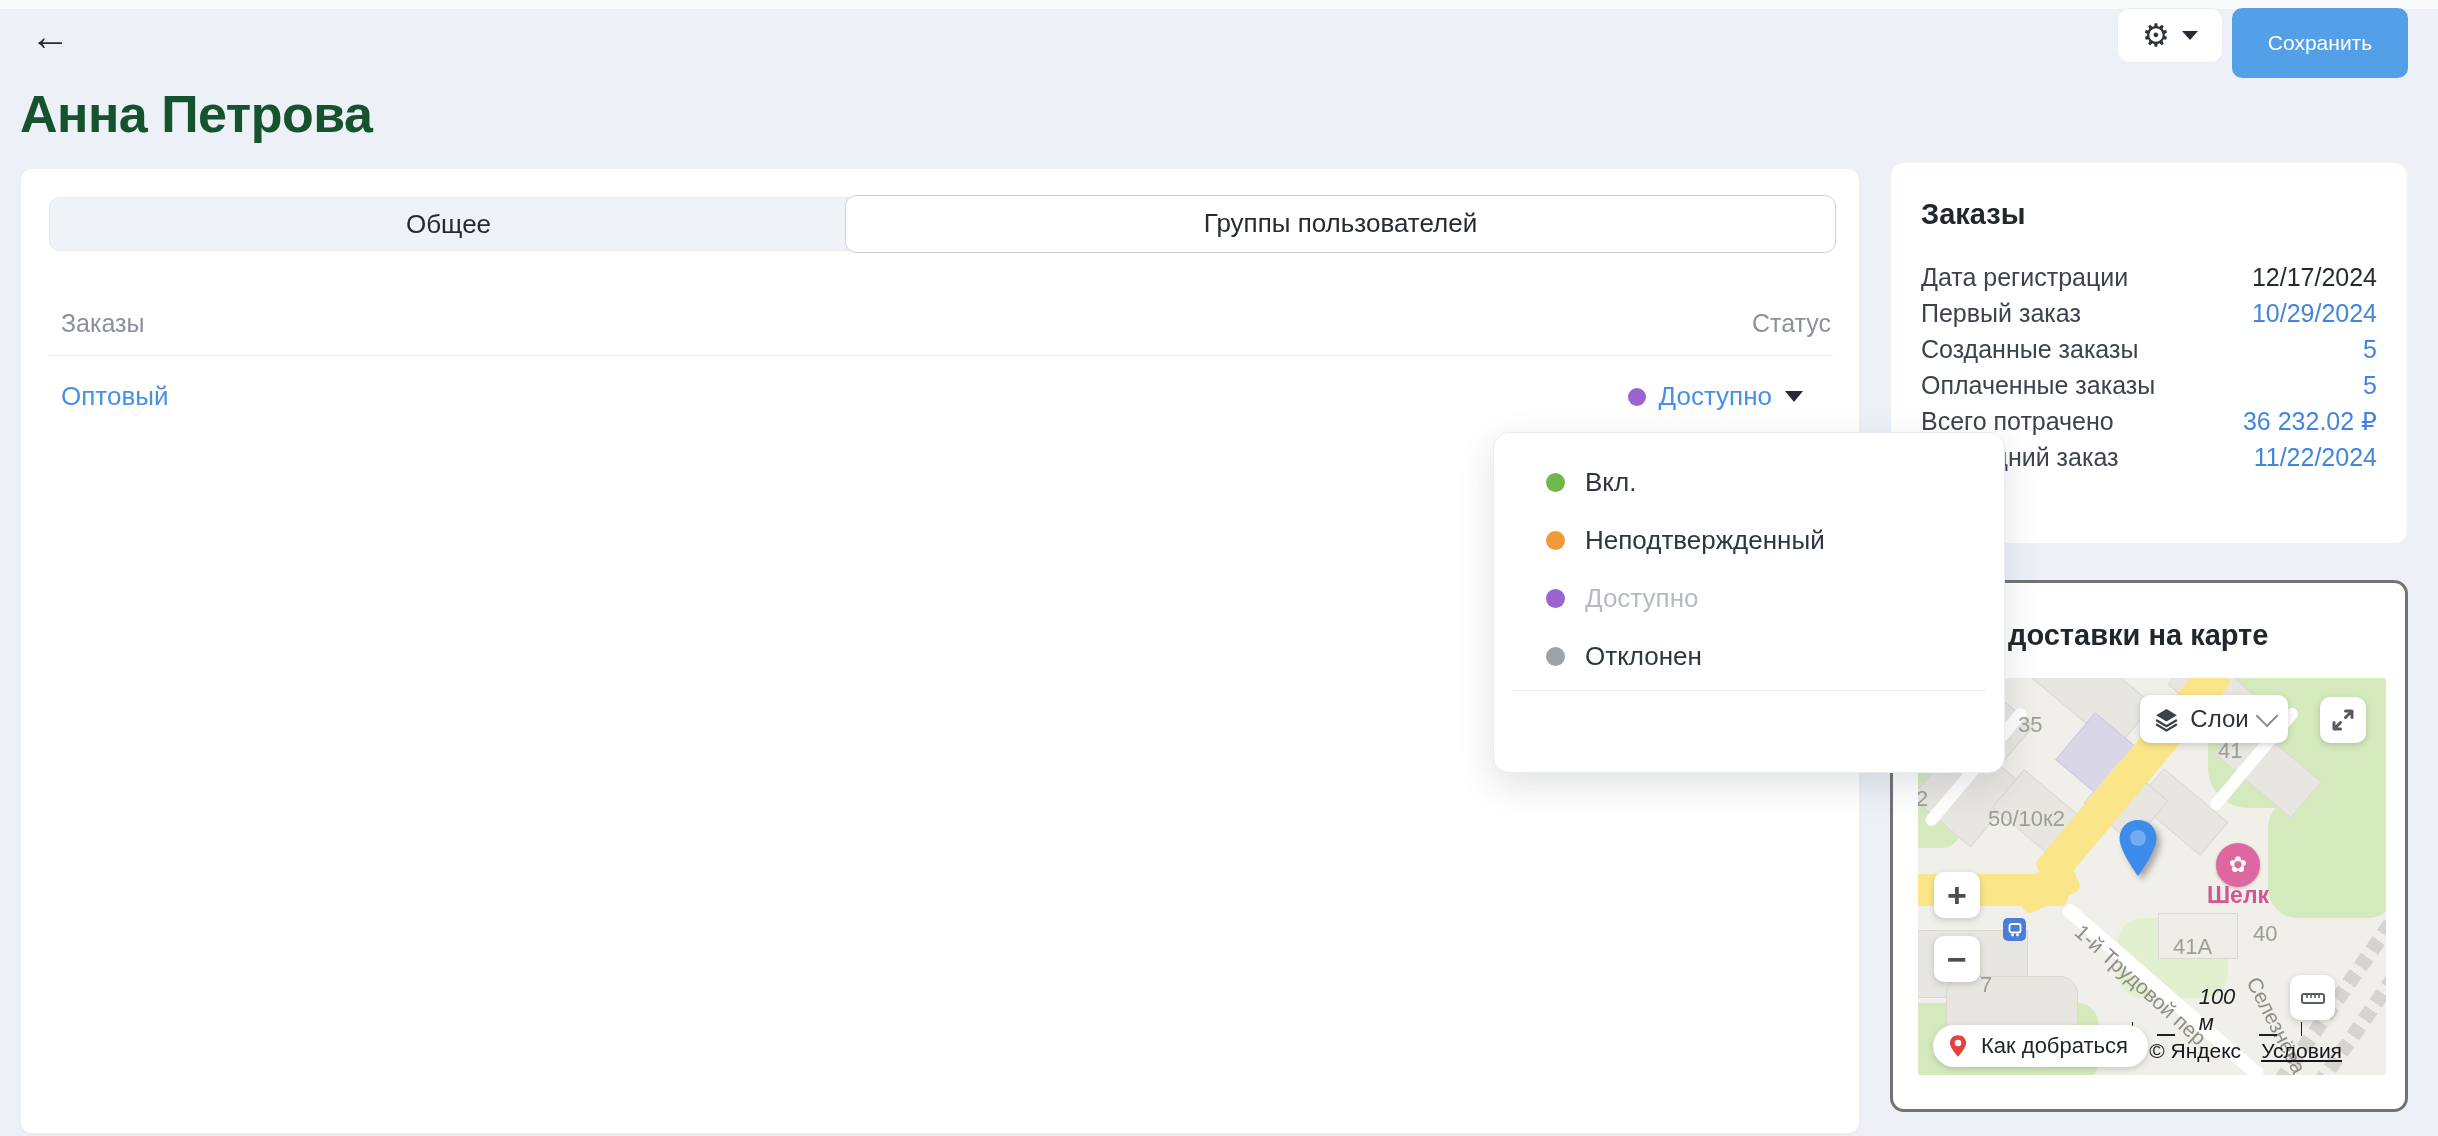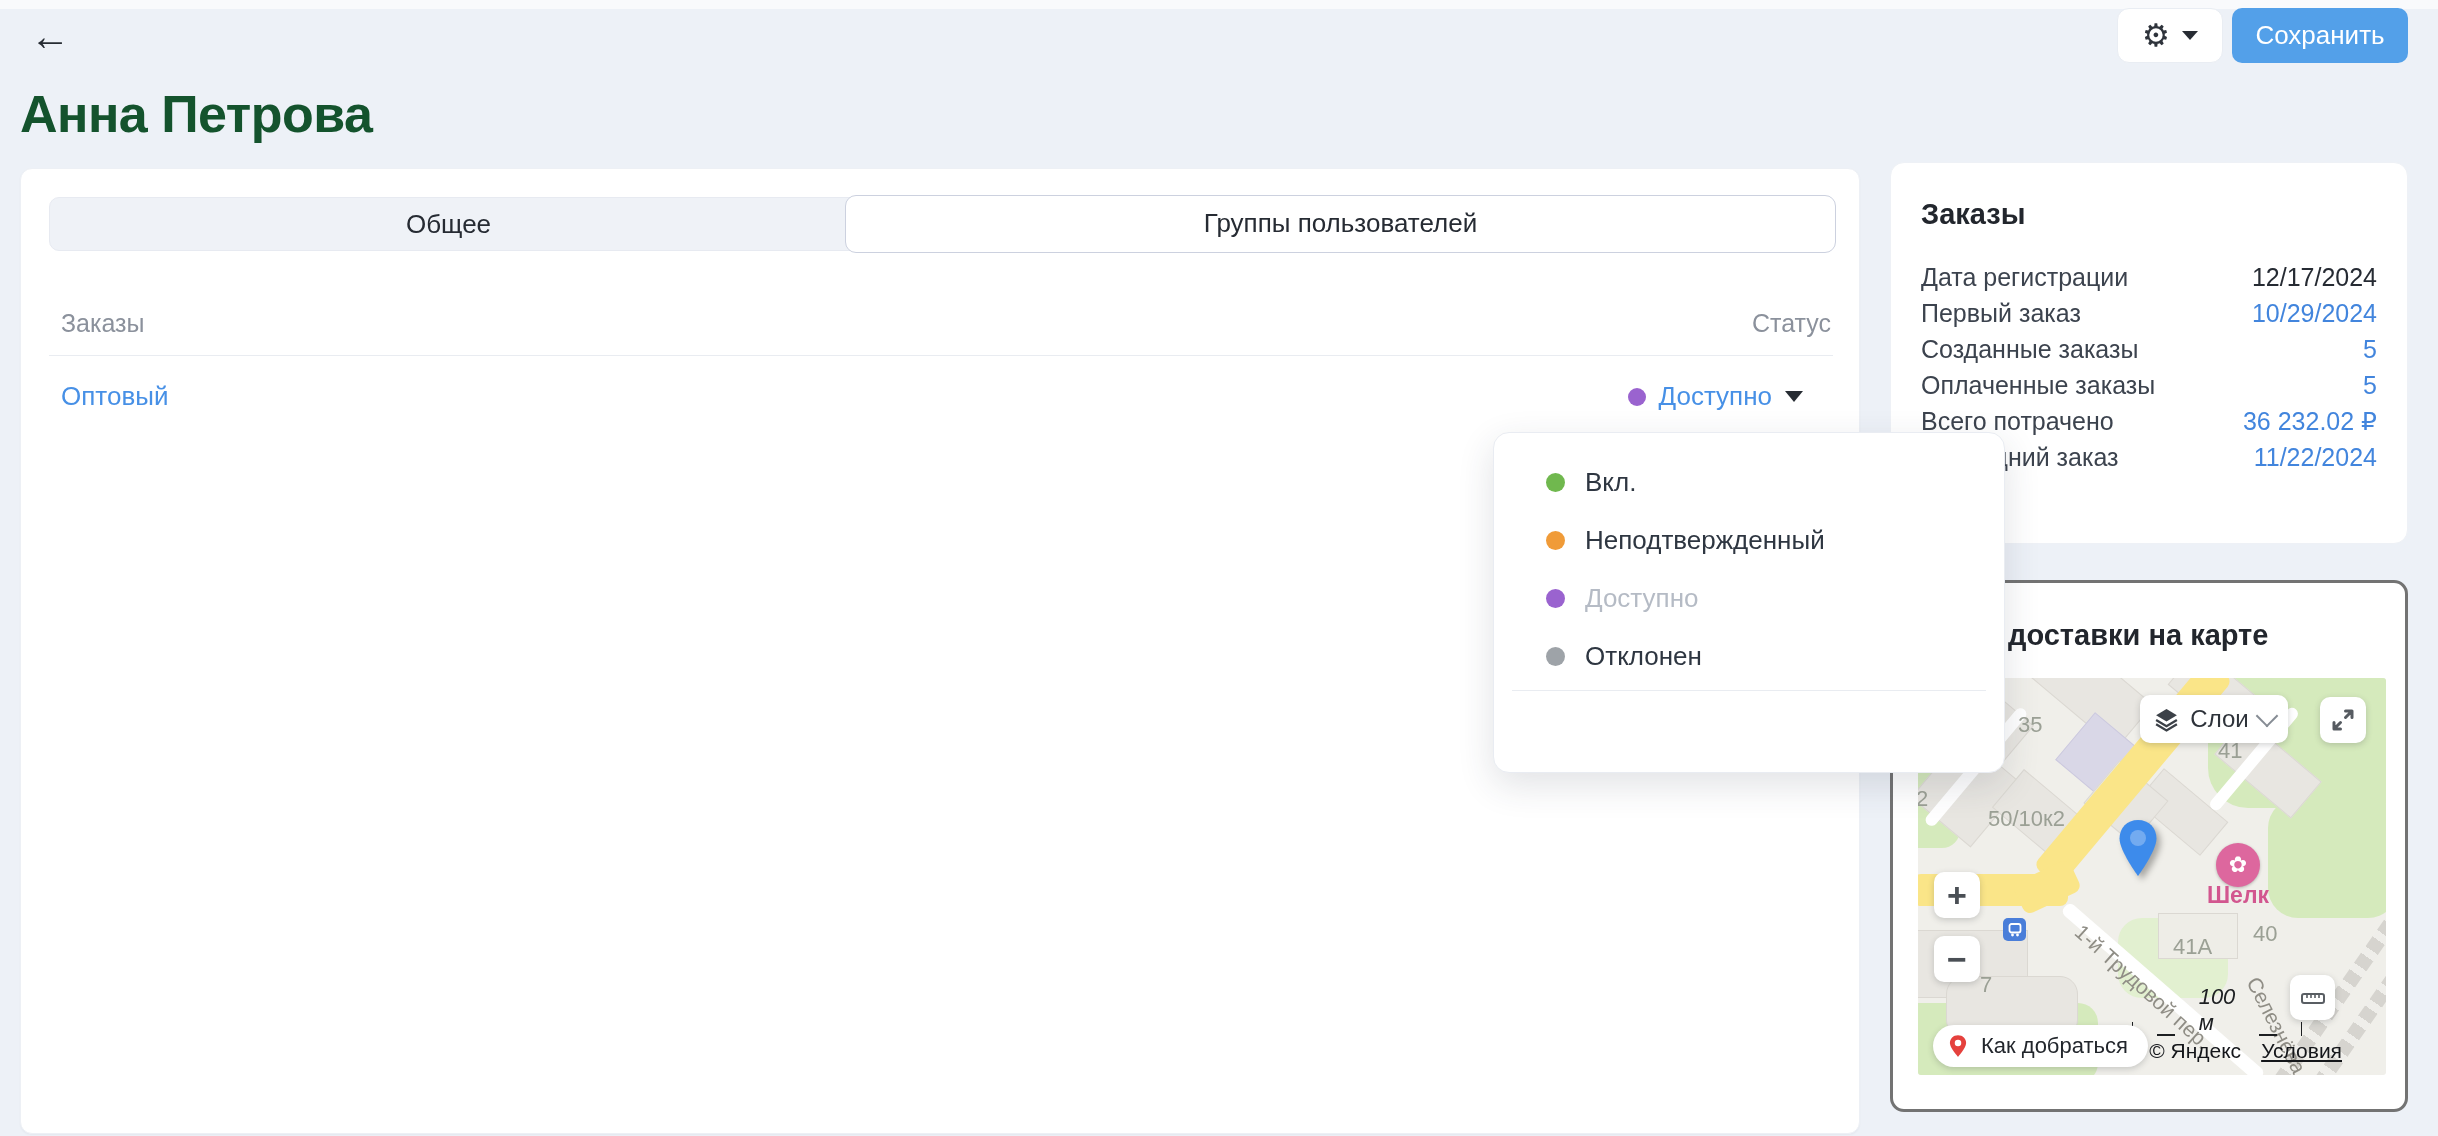--- a/index.html
+++ b/index.html
@@ -8,21 +8,21 @@
   .abs{position:absolute;}
 
   
   .top-strip{left:0;top:0;width:100%;height:9px;background:#f9fafc;}
   .back-btn{left:24px;top:10px;width:52px;height:52px;font-size:40px;color:#272c33;display:flex;align-items:center;justify-content:center;cursor:pointer;}
   .page-title{left:20px;top:84px;font-size:52px;font-weight:bold;color:#14532d;letter-spacing:-0.5px;}
   .gear-btn{left:2117px;top:8px;width:106px;height:55px;background:#fff;border:1px solid #e9edf3;border-radius:12px;display:flex;align-items:center;justify-content:center;gap:12px;box-sizing:border-box;cursor:pointer;}
   .gear-glyph{font-size:31px;color:#2e333b;line-height:1;}
   .caret{width:0;height:0;border-left:9px solid transparent;border-right:9px solid transparent;border-top:11px solid #272c33;}
   .caret.small{border-left-width:8px;border-right-width:8px;border-top-width:9px;}
-  .save-btn{left:2232px;top:8px;width:176px;height:55px;background:#53a0e9;border-radius:10px;color:#fff;font-size:26px;display:flex;align-items:center;justify-content:center;cursor:pointer;}
+  .save-btn{left:2232px;top:8px;width:176px;height:70px;background:#53a0e9;border-radius:10px;color:#fff;font-size:21px;display:flex;align-items:center;justify-content:center;cursor:pointer;}
 
   
   .main-card{left:20px;top:168px;width:1840px;height:966px;background:#fff;border:1px solid #edf0f5;border-radius:12px;box-sizing:border-box;box-shadow:0 1px 2px rgba(25,35,55,.04);}
   .tabbar{left:28px;top:28px;width:1784px;height:54px;background:#eff2f7;border:1px solid #e7eaf1;border-radius:10px;box-sizing:border-box;}
   .tab-inactive{left:0;top:0;width:797px;height:52px;line-height:52px;text-align:center;font-size:26px;color:#262b33;cursor:pointer;}
   .tab-active{left:795px;top:-3px;width:991px;height:58px;background:#fff;border:1.5px solid #ccd1df;border-radius:11px;box-sizing:border-box;line-height:55px;text-align:center;font-size:26px;color:#262b33;cursor:pointer;}
   .th-group{left:40px;top:140px;font-size:25px;color:#8b919c;}
   .th-status{right:28px;top:140px;font-size:25px;color:#8b919c;}
   .head-divider{left:28px;top:186px;width:1784px;height:1px;background:#e9ecf1;}
   .row-group-link{left:40px;top:212px;font-size:26px;color:#4790e6;cursor:pointer;}

